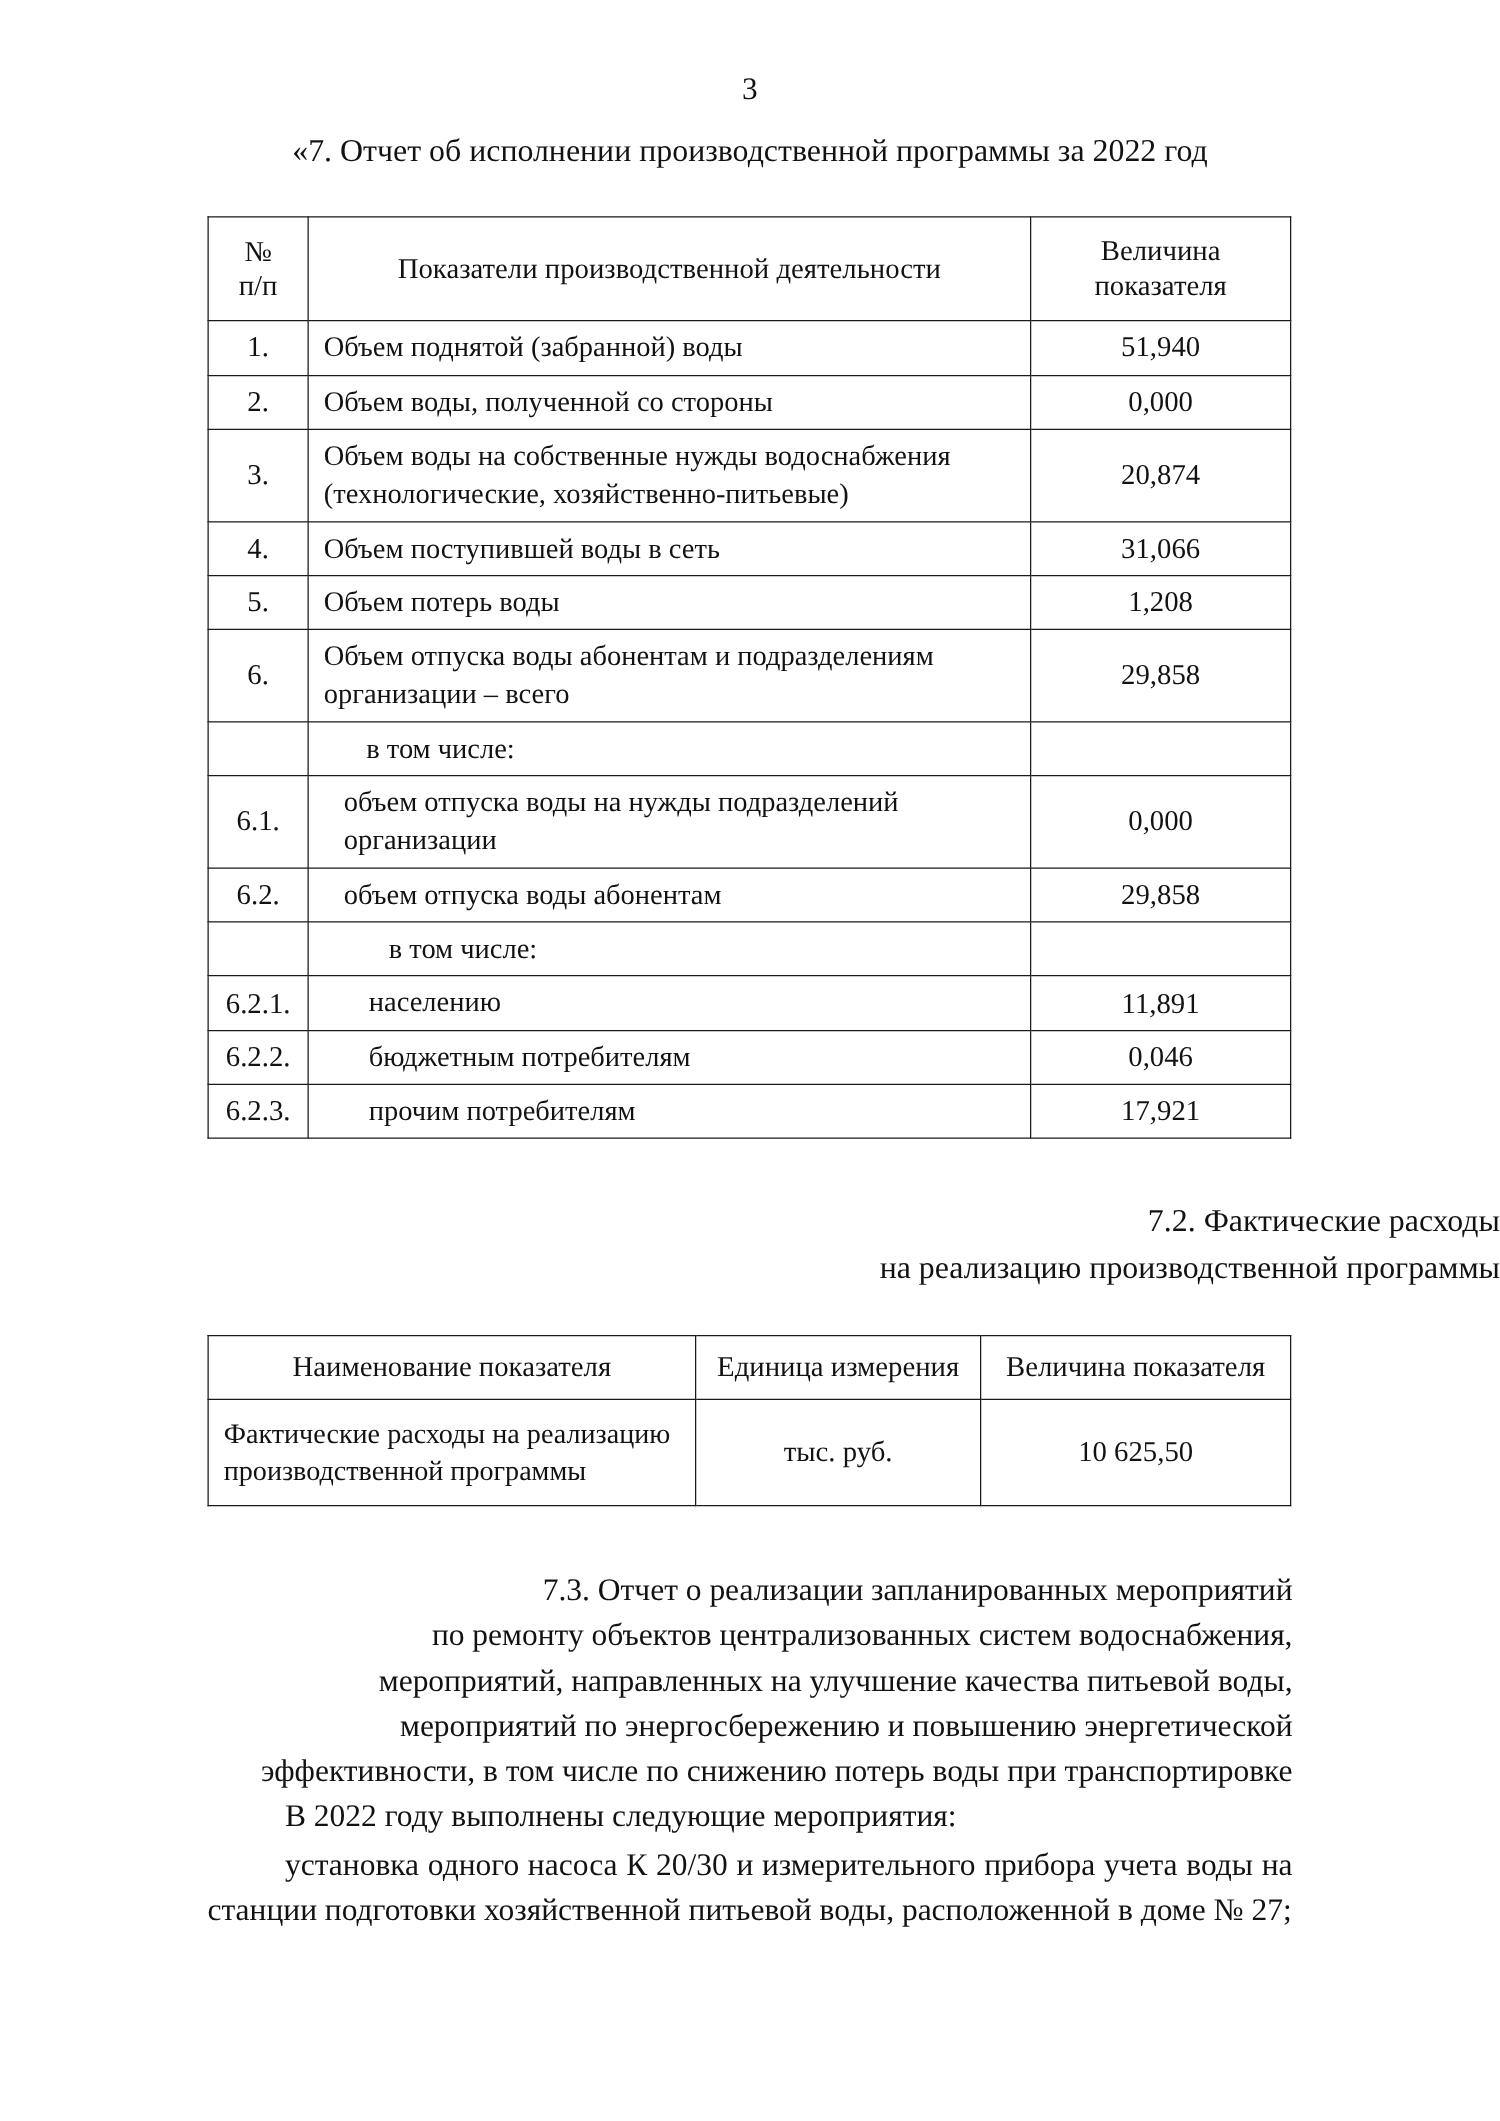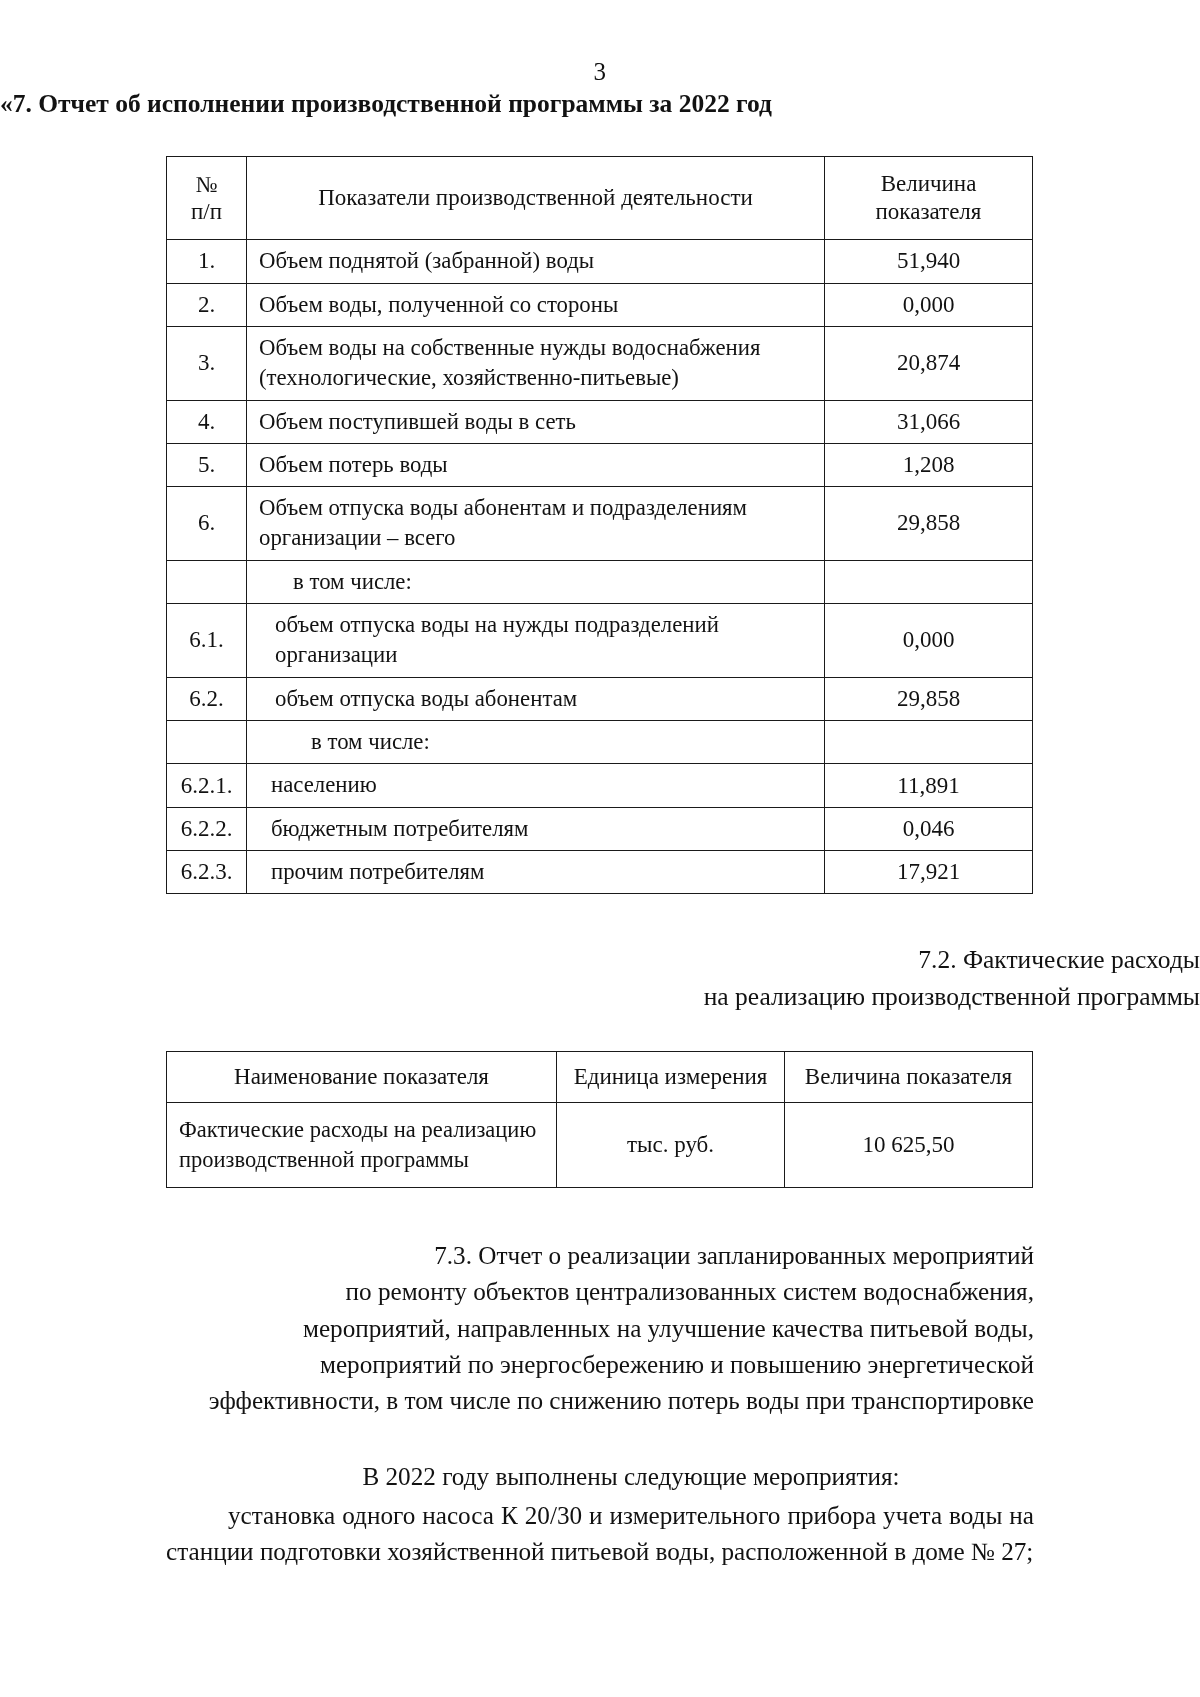--- a/index.html
+++ b/index.html
@@ -23,24 +23,24 @@
     box-sizing: border-box;
     padding: 0;
   }
   .page-number {
     text-align: center;
     font-size: 25px;
     margin-top: 58px;
     letter-spacing: 0.3px;
   }
   .heading-block {
-    text-align: left;
+    text-align: center;
     font-size: 25.5px;
     line-height: 1.42;
-    font-weight: bold;
+    margin-top: 17px;
   }
   .heading-block .ln { display: block; white-space: pre; }
   .subheading {
     text-align: center;
     font-size: 25.5px;
     margin-top: 35px;
     white-space: pre;
   }
 
   
@@ -79,21 +79,21 @@
     text-align: left;
     line-height: 1.33;
     font-size: 22.8px;
     padding-left: 12px;
   }
   #table-volume tbody td.val {
     text-align: center;
     font-size: 23px;
   }
   #table-volume tbody tr.sub td.name { padding-left: 28px; }
-  #table-volume tbody tr.sub2 td.name { padding-left: 24px; }
+  #table-volume tbody tr.sub2 td.name { padding-left: 48px; }
   #table-volume tbody tr.inline-note td.name { padding-left: 46px; }
   #table-volume tbody tr.inline-note2 td.name { padding-left: 64px; }
   .hdr-num { display: block; line-height: 1.2; }
 
   
   .center-block {
     text-align: right;
     font-size: 25.5px;
     line-height: 1.42;
   }
@@ -129,23 +129,21 @@
   
   #heading-73 { margin-top: 50px; font-size: 25.2px; }
 
   
   .body-text {
     margin: 0 166px 0 166px;
     font-size: 25.2px;
     line-height: 1.44;
   }
   #para-intro {
-    margin-top: 40px;
     text-indent: 62px;
-    text-align: center;
   }
   #para-measures {
     margin-top: 2px;
     text-align: justify;
     text-indent: 62px;
   }
 </style>
 </head>
 <body>
 

